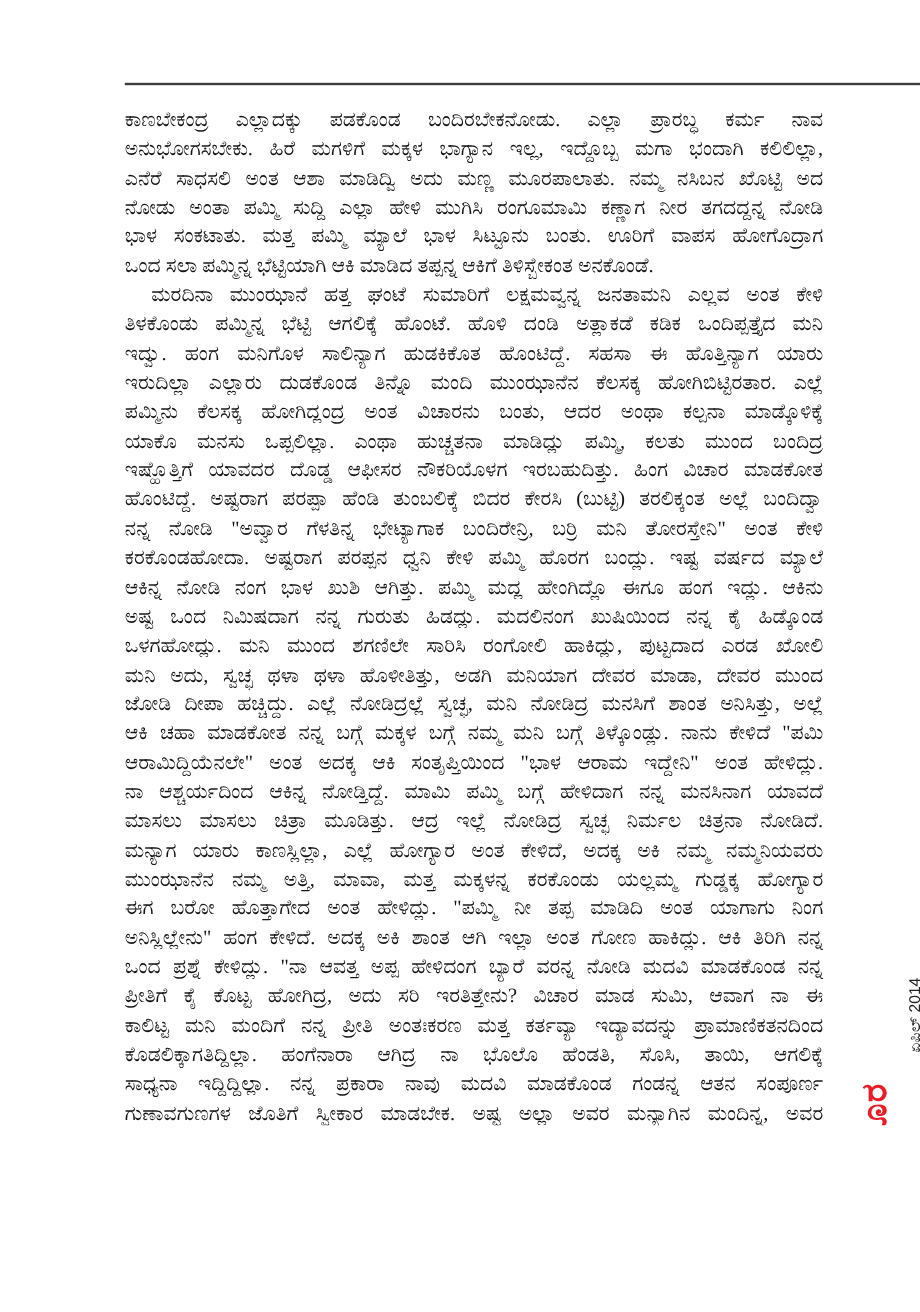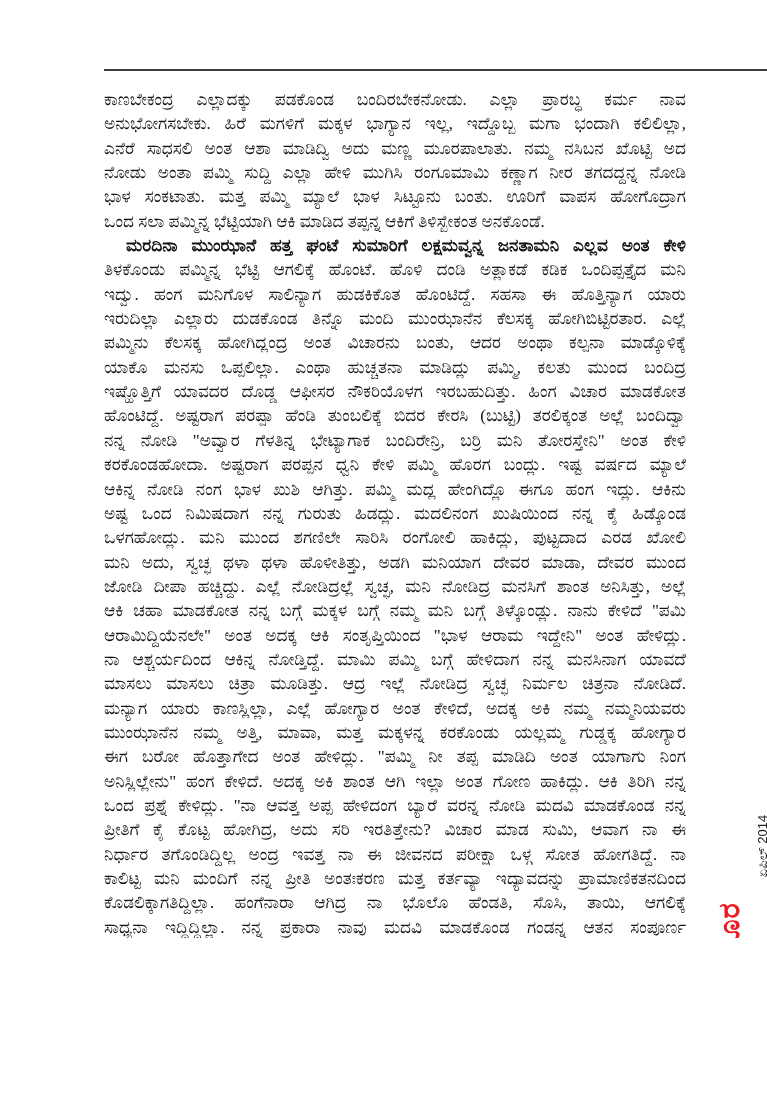--- a/index.html
+++ b/index.html
@@ -13,21 +13,21 @@
   }
   .body-text {
     position:absolute; left:88px; top:88px; width:582px;
     color:#141414; font-size:17px; line-height:24.35px;
   }
   .line {
     height:24.35px; overflow:hidden;
     text-align:justify; text-align-last:justify;
   }
   .line.para-end { text-align-last:left; }
-  .line.indent { text-indent:22px;font-weight:bold; }
+  .line.indent { text-indent:22px; }
   .margin-magazine-name {
     position:absolute; left:648px; top:930px; width:130px; height:40px;
     transform:rotate(-90deg);
     color:#ed1c24; font-size:29px; font-weight:bold;
     text-align:center; line-height:40px; letter-spacing:1px;
     font-family:"Liberation Serif", serif;
   }
   .margin-issue-date {
     position:absolute; left:697px; top:838px; width:100px; height:16px;
     transform:rotate(-90deg);
@@ -75,21 +75,20 @@
       <div class="line">ಆಕಿ ಚಹಾ ಮಾಡಕೋತ ನನ್ನ ಬಗ್ಗೆ ಮಕ್ಕಳ ಬಗ್ಗೆ ನಮ್ಮ ಮನಿ ಬಗ್ಗೆ ತಿಳ್ಕೊಂಡ್ಲು. ನಾನು ಕೇಳಿದೆ "ಪಮಿ</div>
       <div class="line">ಆರಾಮಿದ್ದಿಯೆನಲೇ" ಅಂತ ಅದಕ್ಕ ಆಕಿ ಸಂತೃಪ್ತಿಯಿಂದ "ಭಾಳ ಆರಾಮ ಇದ್ದೇನಿ" ಅಂತ ಹೇಳಿದ್ಲು.</div>
       <div class="line">ನಾ ಆಶ್ಚರ್ಯದಿಂದ ಆಕಿನ್ನ ನೋಡ್ತಿದ್ದೆ. ಮಾಮಿ ಪಮ್ಮಿ ಬಗ್ಗೆ ಹೇಳಿದಾಗ ನನ್ನ ಮನಸಿನಾಗ ಯಾವದೆ</div>
       <div class="line">ಮಾಸಲು ಮಾಸಲು ಚಿತ್ರಾ ಮೂಡಿತ್ತು. ಆದ್ರ ಇಲ್ಲೆ ನೋಡಿದ್ರ ಸ್ವಚ್ಛ ನಿರ್ಮಲ ಚಿತ್ರನಾ ನೋಡಿದೆ.</div>
       <div class="line">ಮನ್ಯಾಗ ಯಾರು ಕಾಣಸ್ಲಿಲ್ಲಾ, ಎಲ್ಲೆ ಹೋಗ್ಯಾರ ಅಂತ ಕೇಳಿದೆ, ಅದಕ್ಕ ಅಕಿ ನಮ್ಮ ನಮ್ಮನಿಯವರು</div>
       <div class="line">ಮುಂಝಾನೆನ ನಮ್ಮ ಅತ್ತಿ, ಮಾವಾ, ಮತ್ತ ಮಕ್ಕಳನ್ನ ಕರಕೊಂಡು ಯಲ್ಲಮ್ಮ ಗುಡ್ಡಕ್ಕ ಹೋಗ್ಯಾರ</div>
       <div class="line">ಈಗ ಬರೋ ಹೊತ್ತಾಗೇದ ಅಂತ ಹೇಳಿದ್ಲು. "ಪಮ್ಮಿ ನೀ ತಪ್ಪ ಮಾಡಿದಿ ಅಂತ ಯಾಗಾಗು ನಿಂಗ</div>
       <div class="line">ಅನಿಸ್ಲಿಲ್ಲೇನು" ಹಂಗ ಕೇಳಿದೆ. ಅದಕ್ಕ ಅಕಿ ಶಾಂತ ಆಗಿ ಇಲ್ಲಾ ಅಂತ ಗೋಣ ಹಾಕಿದ್ಲು. ಆಕಿ ತಿರಿಗಿ ನನ್ನ</div>
       <div class="line">ಒಂದ ಪ್ರಶ್ನೆ ಕೇಳಿದ್ಲು. "ನಾ ಆವತ್ತ ಅಪ್ಪ ಹೇಳಿದಂಗ ಬ್ಯಾರೆ ವರನ್ನ ನೋಡಿ ಮದವಿ ಮಾಡಕೊಂಡ ನನ್ನ</div>
       <div class="line">ಪ್ರೀತಿಗೆ ಕೈ ಕೊಟ್ಟ ಹೋಗಿದ್ರ, ಅದು ಸರಿ ಇರತಿತ್ತೇನು? ವಿಚಾರ ಮಾಡ ಸುಮಿ, ಆವಾಗ ನಾ ಈ</div>
-      <div class="line">ನಿರ್ಧಾರ ತಗೊಂಡಿದ್ದಿಲ್ಲ ಅಂದ್ರ ಇವತ್ತ ನಾ ಈ ಜೀವನದ ಪರೀಕ್ಷಾ ಒಳ್ಗ ಸೋತ ಹೋಗತಿದ್ದೆ. ನಾ</div>
       <div class="line">ಕಾಲಿಟ್ಟ ಮನಿ ಮಂದಿಗೆ ನನ್ನ ಪ್ರೀತಿ ಅಂತಃಕರಣ ಮತ್ತ ಕರ್ತವ್ಯಾ ಇದ್ಯಾವದನ್ನು ಪ್ರಾಮಾಣಿಕತನದಿಂದ</div>
       <div class="line">ಕೊಡಲಿಕ್ಕಾಗತಿದ್ದಿಲ್ಲಾ. ಹಂಗೆನಾರಾ ಆಗಿದ್ರ ನಾ ಭೊಲೊ ಹೆಂಡತಿ, ಸೊಸಿ, ತಾಯಿ, ಆಗಲಿಕ್ಕೆ</div>
       <div class="line">ಸಾಧ್ಯನಾ ಇದ್ದಿದ್ದಿಲ್ಲಾ. ನನ್ನ ಪ್ರಕಾರಾ ನಾವು ಮದವಿ ಮಾಡಕೊಂಡ ಗಂಡನ್ನ ಆತನ ಸಂಪೂರ್ಣ</div>
       <div class="line">ಗುಣಾವಗುಣಗಳ ಜೊತಿಗೆ ಸ್ವೀಕಾರ ಮಾಡಬೇಕ. ಅಷ್ಟ ಅಲ್ಲಾ ಅವರ ಮನ್ಯಾಗಿನ ಮಂದಿನ್ನ, ಅವರ</div>
     </div>
 
   <div class="margin-magazine-name">ಮಯೂರ</div>
 
   <div class="margin-issue-date">ಏಪ್ರಿಲ್ 2014</div>
 

